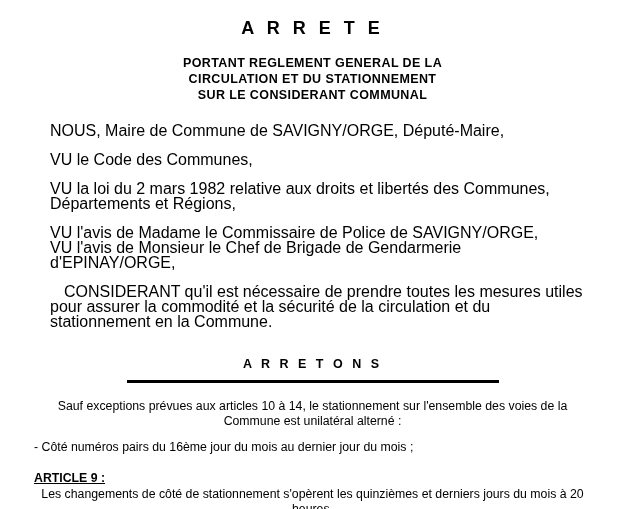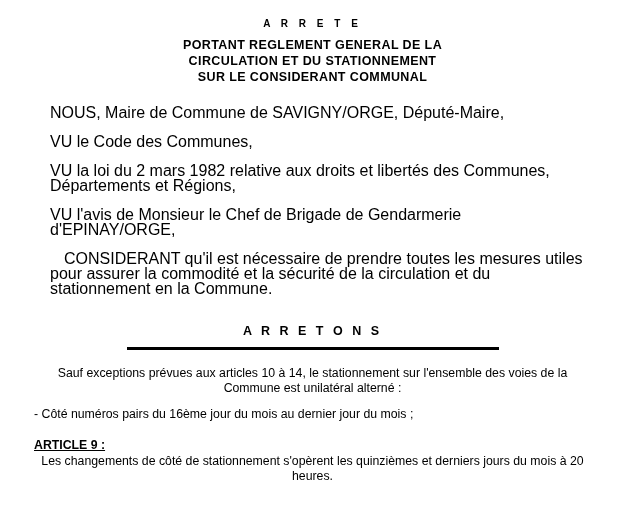--- a/index.html
+++ b/index.html
@@ -16,32 +16,32 @@
   }
   .page {
     position: relative;
     width: 625px;
     height: 509px;
     box-sizing: border-box;
     padding: 0 34px;
   }
   .doc-title {
     text-align: center;
-    font-size: 10px;
+    font-size: 18px;
     font-weight: bold;
     letter-spacing: 4px;
     margin-top: 18px;
   }
   .subtitle {
     text-align: center;
     font-size: 12.5px;
     font-weight: bold;
     letter-spacing: 0.4px;
     line-height: 16px;
-    margin-top: 8px;
+    margin-top: 16px;
   }
   .subtitle div {
     white-space: nowrap;
   }
   .body-block {
     margin-top: 20px;
     padding-left: 16px;
     font-size: 16px;
     line-height: 15px;
   }
@@ -101,20 +101,21 @@
   <div class="subtitle">
     <div>PORTANT REGLEMENT GENERAL DE LA</div>
     <div>CIRCULATION ET DU STATIONNEMENT</div>
     <div>SUR LE CONSIDERANT COMMUNAL</div>
   </div>
 
   <div class="body-block">
     <div class="para">NOUS, Maire de Commune de SAVIGNY/ORGE, Député-Maire,</div>
     <div class="para">VU le Code des Communes,</div>
     <div class="para">VU la loi du 2 mars 1982 relative aux droits et libertés des Communes, Départements et Régions,</div>
+    <div class="para tight">VU  l'avis de Madame le Commissaire de Police de SAVIGNY/ORGE,</div>
     <div class="para pair">VU l'avis de Monsieur le Chef de Brigade de Gendarmerie d'EPINAY/ORGE,</div>
     <div class="para indent">CONSIDERANT qu'il est nécessaire de prendre toutes les mesures utiles pour assurer la commodité et la sécurité de la circulation et du stationnement en la Commune.</div>
   </div>
 
   <div class="arretons">A R R E T O N S</div>
   <div class="rule"></div>
 
   <div class="articles">
 
     <div>

